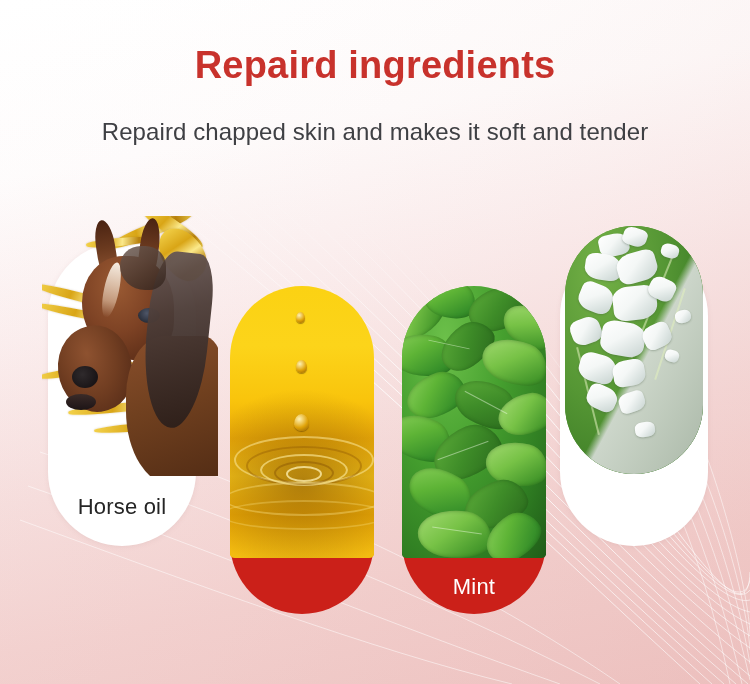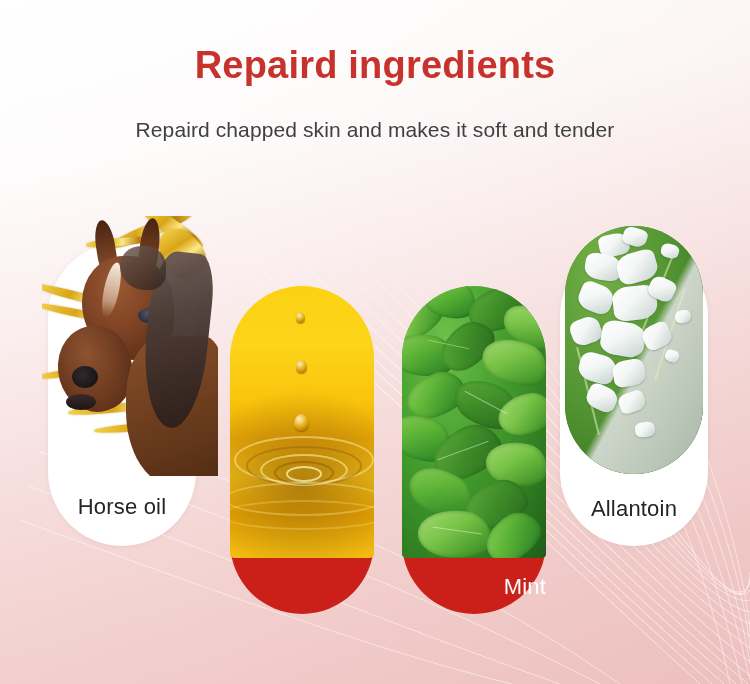--- a/index.html
+++ b/index.html
@@ -16,21 +16,21 @@
   
   .fan{position:absolute;inset:0;pointer-events:none;}
   
   .title{
     position:absolute;left:0;right:0;top:44px;text-align:center;
     font-size:38px;font-weight:bold;letter-spacing:.2px;
     color:#c8322c;
   }
   .subtitle{
     position:absolute;left:0;right:0;top:118px;text-align:center;
-    font-size:21px;font-weight:normal;color:#3f4044;letter-spacing:.1px;
+    font-size:24px;font-weight:normal;color:#3f4044;letter-spacing:.1px;
   }
   
   .capsules{position:absolute;left:12px;top:0;width:654px;height:684px;margin-top:46px;}
   .capsule{position:absolute;overflow:hidden;}
   .cap-white{
     background:#ffffff;
     border-radius:999px;
     box-shadow:0 1px 5px rgba(170,120,120,.13);
   }
   .cap-red{
@@ -226,21 +226,21 @@
         <div class="leaf" style="left:6px;top:184px;width:66px;height:46px;transform:rotate(34deg);"></div>
         <div class="leaf dark" style="left:62px;top:196px;width:64px;height:44px;transform:rotate(-16deg);"></div>
         <div class="leaf alt" style="left:16px;top:224px;width:74px;height:48px;transform:rotate(8deg);"></div>
         <div class="leaf" style="left:82px;top:230px;width:58px;height:42px;transform:rotate(-30deg);"></div>
         <div class="vein" style="left:26px;top:58px;width:42px;transform:rotate(12deg);"></div>
         <div class="vein" style="left:60px;top:116px;width:48px;transform:rotate(28deg);"></div>
         <div class="vein" style="left:34px;top:164px;width:54px;transform:rotate(-20deg);"></div>
         <div class="vein" style="left:30px;top:244px;width:50px;transform:rotate(8deg);"></div>
       </div>
     </div>
-    <div class="cap-label lbl-light" style="left:390px;width:144px;top:528px;text-align:right;">Mint</div>
+    <div class="cap-label lbl-light" style="left:390px;width:144px;top:528px;">Mint</div>
 
     <div id="cap4" class="capsule cap-white"></div>
     <div id="allan-media" class="media">
       <div class="leafbase"></div>
       <div class="vstem" style="left:86px;top:26px;width:2px;height:110px;transform:rotate(22deg);"></div>
       <div class="vstem" style="left:104px;top:60px;width:2px;height:96px;transform:rotate(18deg);"></div>
       <div class="vstem" style="left:22px;top:120px;width:2px;height:90px;transform:rotate(-14deg);"></div>
       <div style="position:absolute;inset:0;">
         <div class="crystal" style="left:34px;top:8px;width:30px;height:22px;border-radius:26% 44% 30% 40%;transform:rotate(-12deg);"></div>
         <div class="crystal" style="left:58px;top:2px;width:24px;height:18px;border-radius:38% 28% 44% 30%;transform:rotate(18deg);"></div>
@@ -255,16 +255,15 @@
         <div class="crystal" style="left:14px;top:128px;width:36px;height:28px;border-radius:34% 40% 28% 42%;transform:rotate(16deg);"></div>
         <div class="crystal" style="left:48px;top:134px;width:32px;height:26px;border-radius:40% 30% 40% 28%;transform:rotate(-10deg);"></div>
         <div class="crystal" style="left:22px;top:160px;width:30px;height:24px;border-radius:28% 44% 32% 38%;transform:rotate(24deg);"></div>
         <div class="crystal" style="left:54px;top:166px;width:26px;height:20px;border-radius:38% 30% 42% 28%;transform:rotate(-18deg);"></div>
         <div class="crystal" style="left:96px;top:18px;width:18px;height:14px;border-radius:40%;transform:rotate(14deg);"></div>
         <div class="crystal" style="left:110px;top:84px;width:16px;height:13px;border-radius:42%;transform:rotate(-12deg);"></div>
         <div class="crystal" style="left:100px;top:124px;width:14px;height:12px;border-radius:40%;transform:rotate(20deg);"></div>
         <div class="crystal" style="left:70px;top:196px;width:20px;height:15px;border-radius:38%;transform:rotate(-8deg);"></div>
       </div>
     </div>
-    <div class="cap-label lbl-dark" style="left:548px;width:148px;top:450px;">Allantoin</div>
 
   </div>
 </div>
 
 </body></html>

